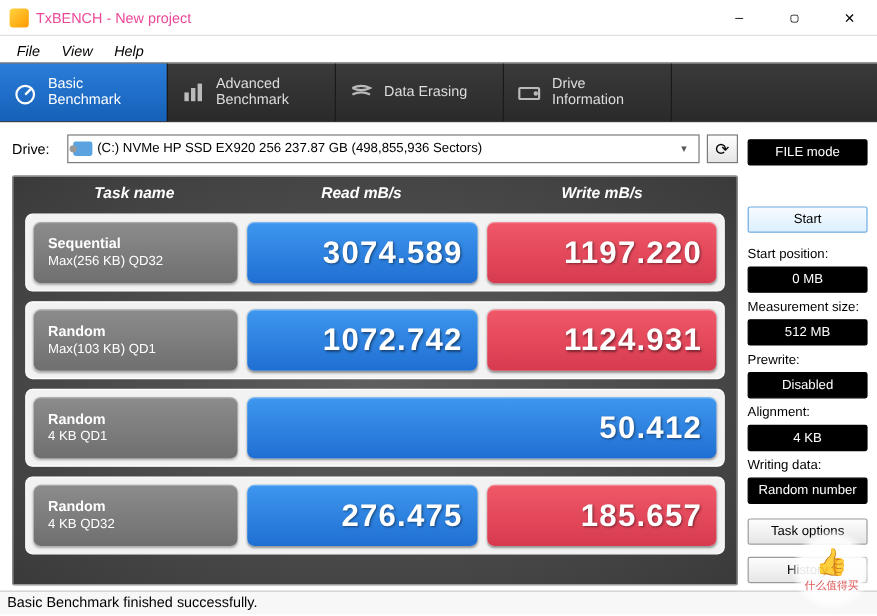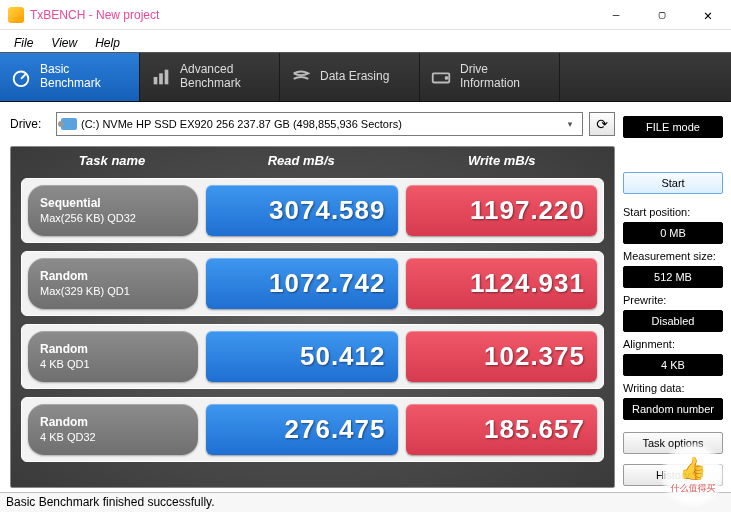--- a/index.html
+++ b/index.html
@@ -34,21 +34,21 @@
 .drive-chevron { margin-left:auto; width:16px; text-align:center; color:#555; font-size:9px; }
 .refresh-btn { width:26px; height:24px; border:1px solid #7a7a7a; background:linear-gradient(#fefefe,#e5e5e5); display:flex; align-items:center; justify-content:center; font-size:14px; }
 
 .result-panel { flex:1; background: radial-gradient(ellipse at center,#5f5f5f 0%,#3a3a3a 100%); border:1px solid #888; border-radius:2px; padding: 6px 10px 10px 10px; display:flex; flex-direction:column; gap:8px; }
 
 .col-headers { display:flex; color:#fff; font-size:13px; font-style:italic; font-weight:bold; text-align:center; padding: 0 2px 2px 2px; }
 .col-headers div { flex:1; }
 .col-headers .cn { flex:0 0 178px; }
 
 .result-row { display:flex; gap:8px; background:#f2f2f2; border:1px solid #fff; border-radius:6px; padding:6px; }
-.task-cell { flex:0 0 170px; background: linear-gradient(#8c8c8c,#6f6f6f); border-radius:16px; color:#fff; padding:10px 12px; font-size:11px; line-height:1.35; display:flex; flex-direction:column; justify-content:center; box-shadow: inset 0 1px 0 rgba(255,255,255,.25), 0 1px 2px rgba(0,0,0,.3); }
+.task-cell { flex:0 0 170px; background: linear-gradient(#8c8c8c,#6f6f6f); border-radius:6px; color:#fff; padding:10px 12px; font-size:11px; line-height:1.35; display:flex; flex-direction:column; justify-content:center; box-shadow: inset 0 1px 0 rgba(255,255,255,.25), 0 1px 2px rgba(0,0,0,.3); }
 .task-cell b { font-size:12px; }
 .val-cell { flex:1; border-radius:6px; color:#fff; font-family: Liberation Sans, sans-serif; font-weight:bold; font-size:26px; letter-spacing:1px; display:flex; align-items:center; justify-content:flex-end; padding: 0 12px; box-shadow: inset 0 1px 0 rgba(255,255,255,.3), 0 1px 2px rgba(0,0,0,.4); text-shadow:1px 1px 2px rgba(0,0,0,.45);text-align:right; }
 .val-read { background: linear-gradient(#3e97ef,#1f6fd2); }
 .val-write { background: linear-gradient(#f05868,#d73a4f); }
 
 .sidebar { flex:0 0 110px; background:#fff; padding:14px 8px 0 2px; display:flex; flex-direction:column; gap:4px; font-size:11px; }
 .side-btn { height:22px; background:linear-gradient(#fdfdfd,#e6e6e6); border:1px solid #9a9a9a; border-radius:2px; display:flex; align-items:center; justify-content:center; font-size:11px; }
 .side-btn.black { background:#000; color:#fff; border-color:#000; }
 .side-btn.start { margin-bottom:6px; background:linear-gradient(#f7fbff,#dcefff); border-color:#6aa8e0; }
 .side-label { font-size:11px; color:#000; margin-top:2px; }
@@ -146,32 +146,31 @@
         <div class="task-cell">
             <b>Sequential</b>
             <span>Max(256 KB) QD32</span>
           </div>
         <div class="val-cell val-read">3074.589</div>
         <div class="val-cell val-write">1197.220</div>
       </div>
       <div class="result-row">
         <div class="task-cell">
             <b>Random</b>
-            <span>Max(329 KB) QD1</span>
+            <span>Max(103 KB) QD1</span>
           </div>
         <div class="val-cell val-read">1072.742</div>
         <div class="val-cell val-write">1124.931</div>
       </div>
       <div class="result-row">
         <div class="task-cell">
             <b>Random</b>
             <span>4 KB QD1</span>
           </div>
         <div class="val-cell val-read">50.412</div>
-        <div class="val-cell val-write">102.375</div>
       </div>
       <div class="result-row">
         <div class="task-cell">
             <b>Random</b>
             <span>4 KB QD32</span>
           </div>
         <div class="val-cell val-read">276.475</div>
         <div class="val-cell val-write">185.657</div>
       </div>
     </div>

